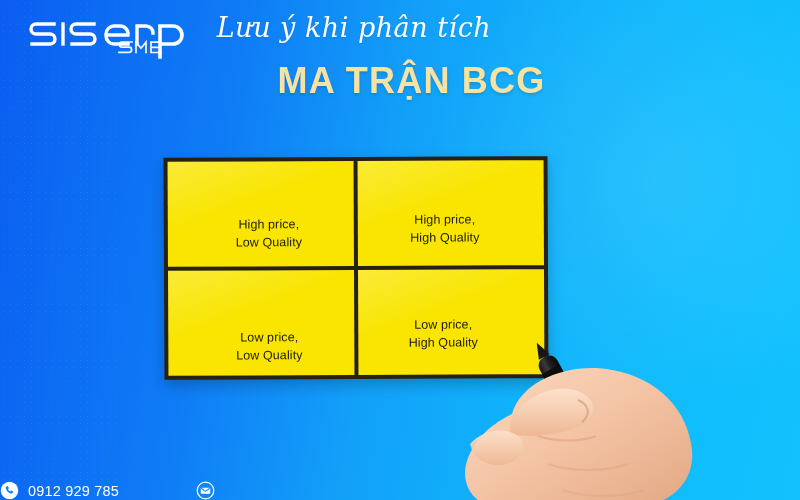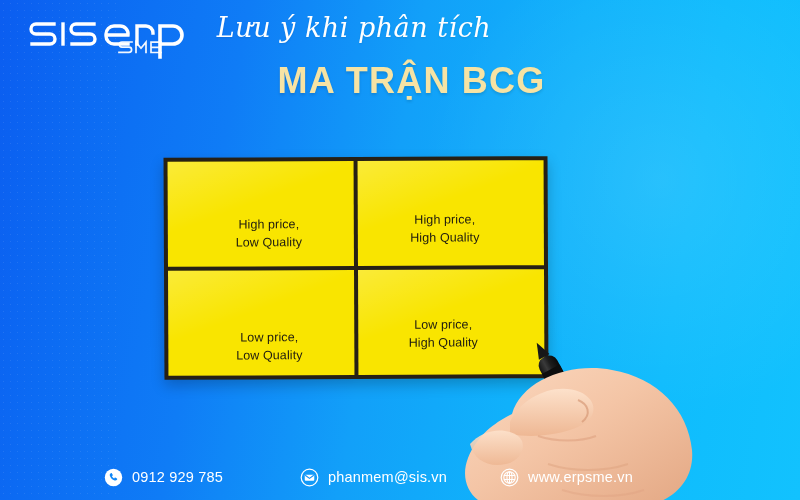--- a/index.html
+++ b/index.html
@@ -113,23 +113,22 @@
   
   #hand-wrap{
     position:absolute; left:452px; top:318px;
     width:260px; height:190px;
     pointer-events:none;
   }
 
   
   #footer{
     position:absolute; left:0; bottom:0; width:664px; height:46px;
-    display:flex; align-items:center;
+    display:flex; align-items:flex-end;
     gap:0px;
-    padding-left:104px;
     color:#ffffff;
   }
   .f-item{
     display:flex; align-items:center; gap:9px;
     font-size:14.5px;
     color:#ffffff;
     white-space:nowrap;
   }
   #f-phone{ width:196px; }
   #f-mail{ width:200px; }
@@ -251,28 +250,18 @@
       </svg>
       <span class="f-label">0912 929 785</span>
     </div>
 
     <div class="f-item" id="f-mail">
       <svg class="f-ico" viewBox="0 0 24 24">
         <circle cx="12" cy="12" r="10.5" fill="none" stroke="#ffffff" stroke-width="1.5"></circle>
         <rect x="6" y="8.4" width="12" height="7.6" rx="1.2" fill="#ffffff"></rect>
         <path d="M6.6 9.1l5.4 4 5.4-4" fill="none" stroke="#1391f8" stroke-width="1.4"></path>
       </svg>
-      <span class="f-label">phanmem@sis.vn</span>
-    </div>
-
-    <div class="f-item" id="f-web">
-      <svg class="f-ico" viewBox="0 0 24 24">
-        <circle cx="12" cy="12" r="10.5" fill="none" stroke="#ffffff" stroke-width="1.5"></circle>
-        <circle cx="12" cy="12" r="7.2" fill="none" stroke="#ffffff" stroke-width="1.4"></circle>
-        <ellipse cx="12" cy="12" rx="3.2" ry="7.2" fill="none" stroke="#ffffff" stroke-width="1.4"></ellipse>
-        <path d="M4.9 9.6h14.2M4.9 14.4h14.2M12 4.8v14.4" stroke="#ffffff" stroke-width="1.3"></path>
-      </svg>
-      <span class="f-label">www.erpsme.vn</span>
-    </div>
+    </div>
+
 
   </div>
 
 </div>
 
 </body></html>

